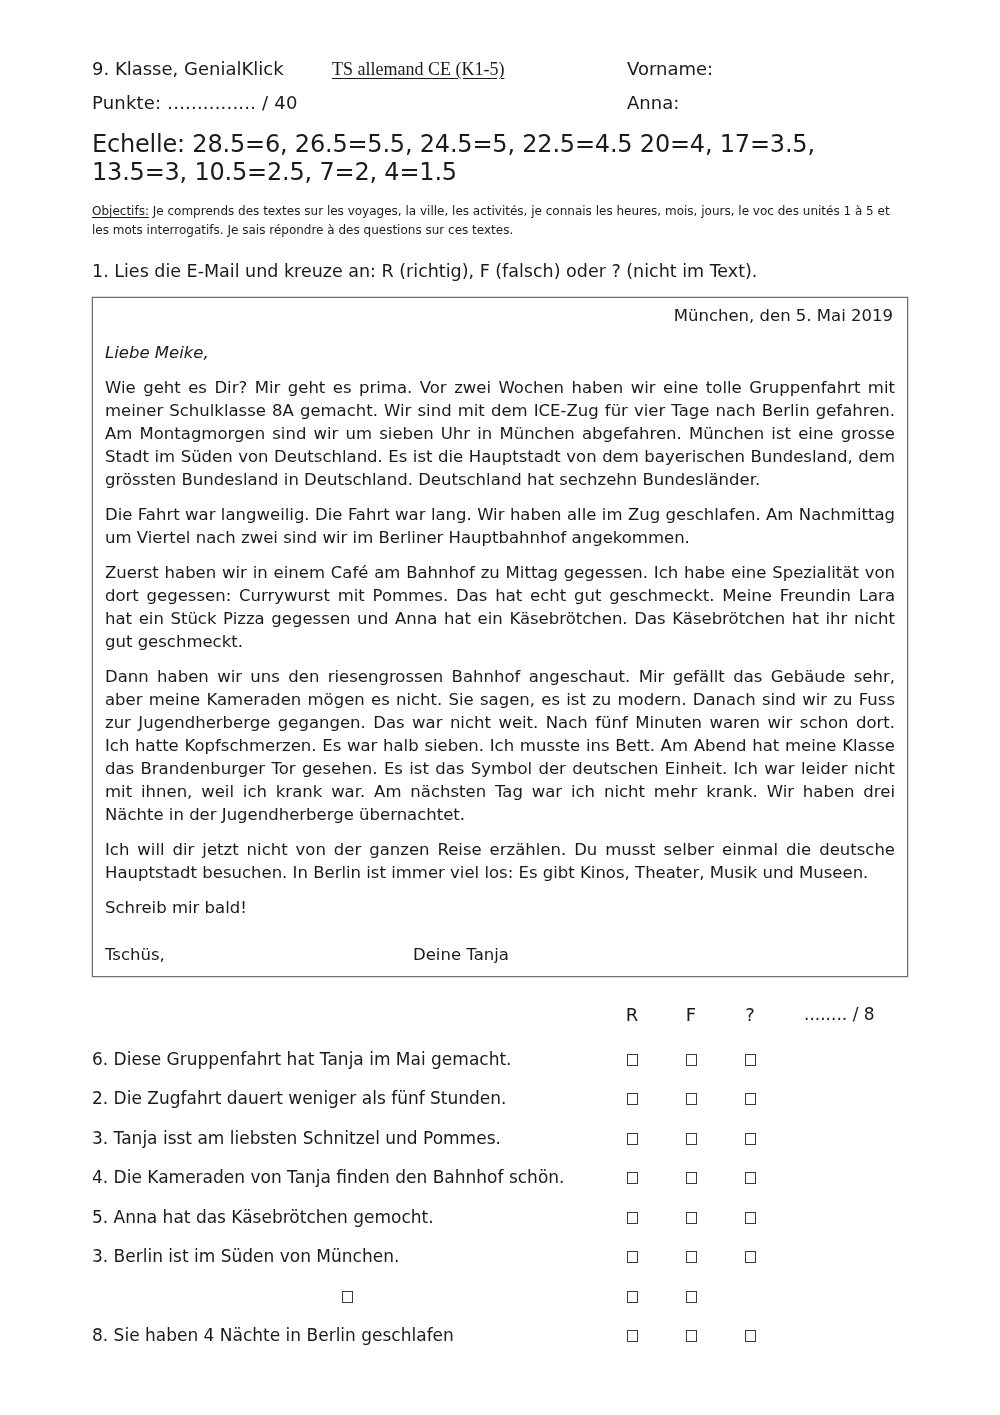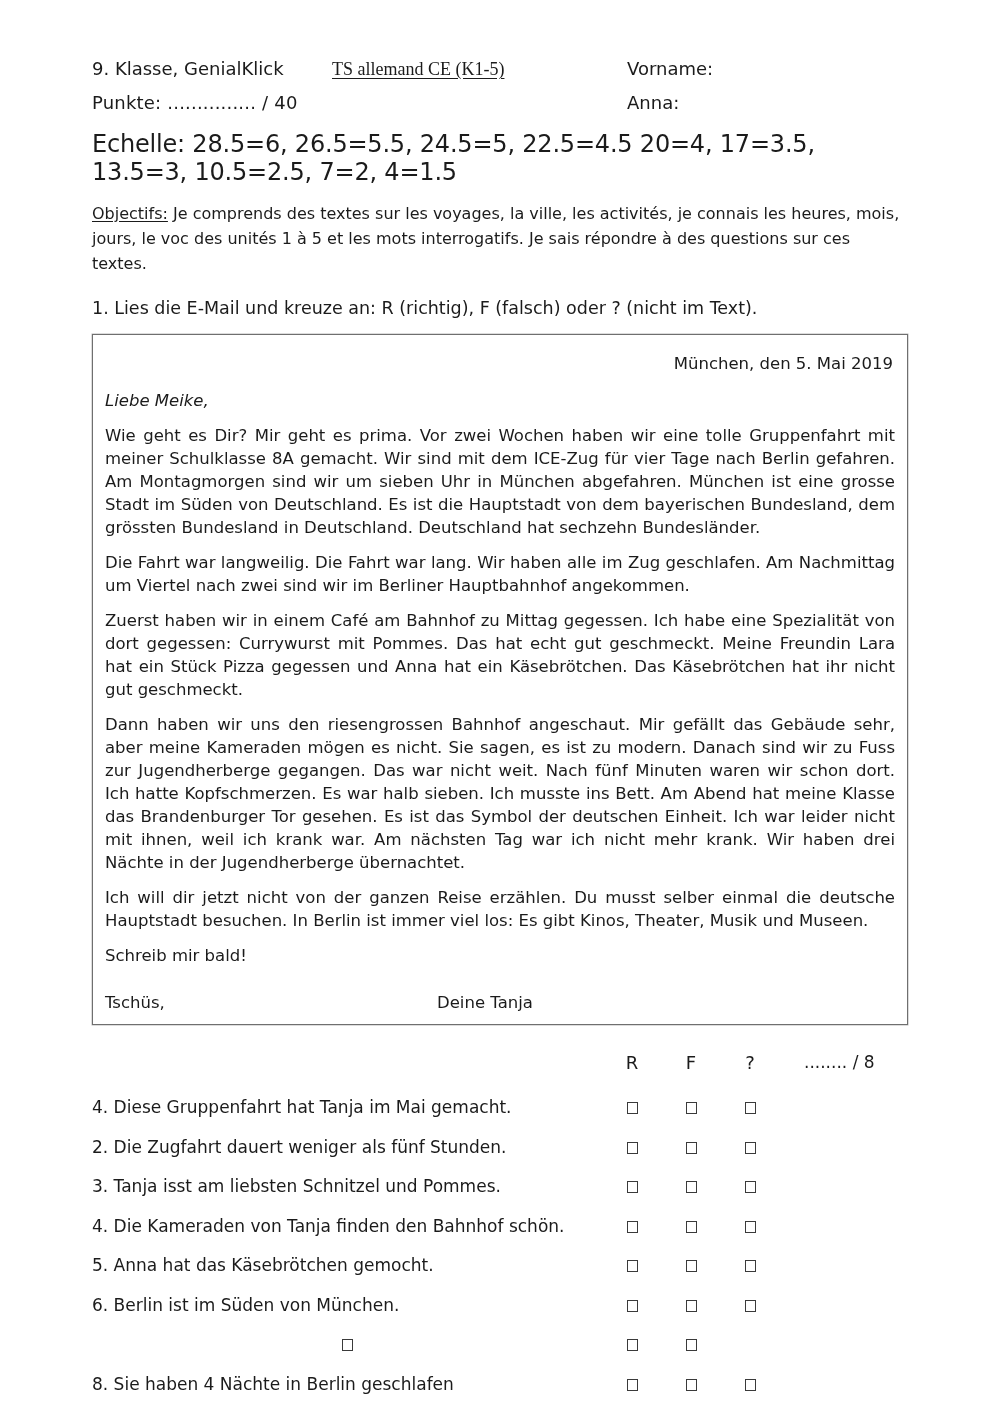--- a/index.html
+++ b/index.html
@@ -15,37 +15,37 @@
   
   .hdr-row{display:flex;align-items:baseline;font-size:18px;margin-bottom:12px;}
   .hdr-class{width:240px;}
   .hdr-title{width:295px;text-decoration:underline;text-underline-offset:3px;font-family:Liberation Serif, serif;}
   .hdr-right{margin-left:0;}
   .hdr-row2{display:flex;align-items:baseline;font-size:18px;margin-bottom:17px;}
   .hdr-punkte{width:535px;letter-spacing:.2px;}
   .echelle{font-size:24px;margin-bottom:16px;letter-spacing:-.2px;}
 
   
-  .objectifs{font-size:16px;line-height:1.55;margin-bottom:22px;}
+  .objectifs{font-size:12px;line-height:1.55;margin-bottom:22px;}
   .objectifs .u{text-decoration:underline;text-underline-offset:2px;}
 
   .task{font-size:17.5px;margin-bottom:16px;}
 
   
   .letterbox{
     border:1px solid #6f6f6f;
     box-shadow:0 0 0 0.5px #b9b9b9;
-    padding:17px 12px 8px 12px;
+    padding:6px 12px 8px 12px;
     font-size:16.5px;line-height:23px;
   }
   .dateline{text-align:right;margin:0 2px 14px 0;}
   .salutation{margin:0 0 12px 0;font-style:italic;}
   .letterbox p.body-par{margin:0 0 12px 0;text-align:justify;}
   .letterbox p.short-par{margin:0 0 24px 0;}
-  .closing{display:flex;margin:0 0 2px 0;gap:24px;}
+  .closing{display:flex;margin:0 0 2px 0;}
   .closing-left{width:308px;}
 
   
   .answers{margin-top:20px;}
   .ans-head,.ans-row{
     display:grid;
     grid-template-columns:510px 60px 58px 60px 1fr;
     align-items:center;
   }
   .ans-head{font-size:18px;height:34px;margin-bottom:8px;}
@@ -98,21 +98,21 @@
   <div class="answers">
     <div class="ans-head">
       <span></span>
       <span class="col">R</span>
       <span class="col">F</span>
       <span class="col">?</span>
       <span class="score">........ / 8</span>
     </div>
 
     <div class="ans-row">
-      <span class="q-text">4. Diese Gruppenfahrt hat Tanja im Mai gemacht.</span>
+      <span class="q-text">6. Diese Gruppenfahrt hat Tanja im Mai gemacht.</span>
       <span class="cb-cell"><span class="checkbox"></span></span>
       <span class="cb-cell"><span class="checkbox"></span></span>
       <span class="cb-cell"><span class="checkbox"></span></span>
       <span></span>
     </div>
     <div class="ans-row">
       <span class="q-text">2. Die Zugfahrt dauert weniger als fünf Stunden.</span>
       <span class="cb-cell"><span class="checkbox"></span></span>
       <span class="cb-cell"><span class="checkbox"></span></span>
       <span class="cb-cell"><span class="checkbox"></span></span>
@@ -133,21 +133,21 @@
       <span></span>
     </div>
     <div class="ans-row">
       <span class="q-text">5. Anna hat das Käsebrötchen gemocht.</span>
       <span class="cb-cell"><span class="checkbox"></span></span>
       <span class="cb-cell"><span class="checkbox"></span></span>
       <span class="cb-cell"><span class="checkbox"></span></span>
       <span></span>
     </div>
     <div class="ans-row">
-      <span class="q-text">6. Berlin ist im Süden von München.</span>
+      <span class="q-text">3. Berlin ist im Süden von München.</span>
       <span class="cb-cell"><span class="checkbox"></span></span>
       <span class="cb-cell"><span class="checkbox"></span></span>
       <span class="cb-cell"><span class="checkbox"></span></span>
       <span></span>
     </div>
     <div class="ans-row">
       <span class="cb-cell"><span class="checkbox"></span></span>
       <span class="cb-cell"><span class="checkbox"></span></span>
       <span class="cb-cell"><span class="checkbox"></span></span>
       <span></span>

